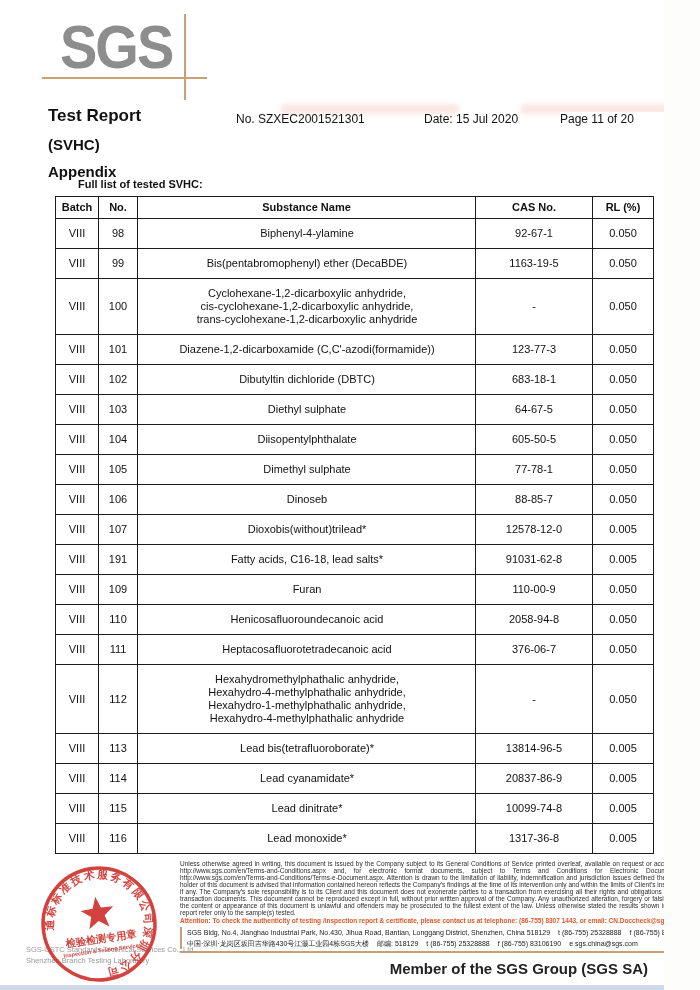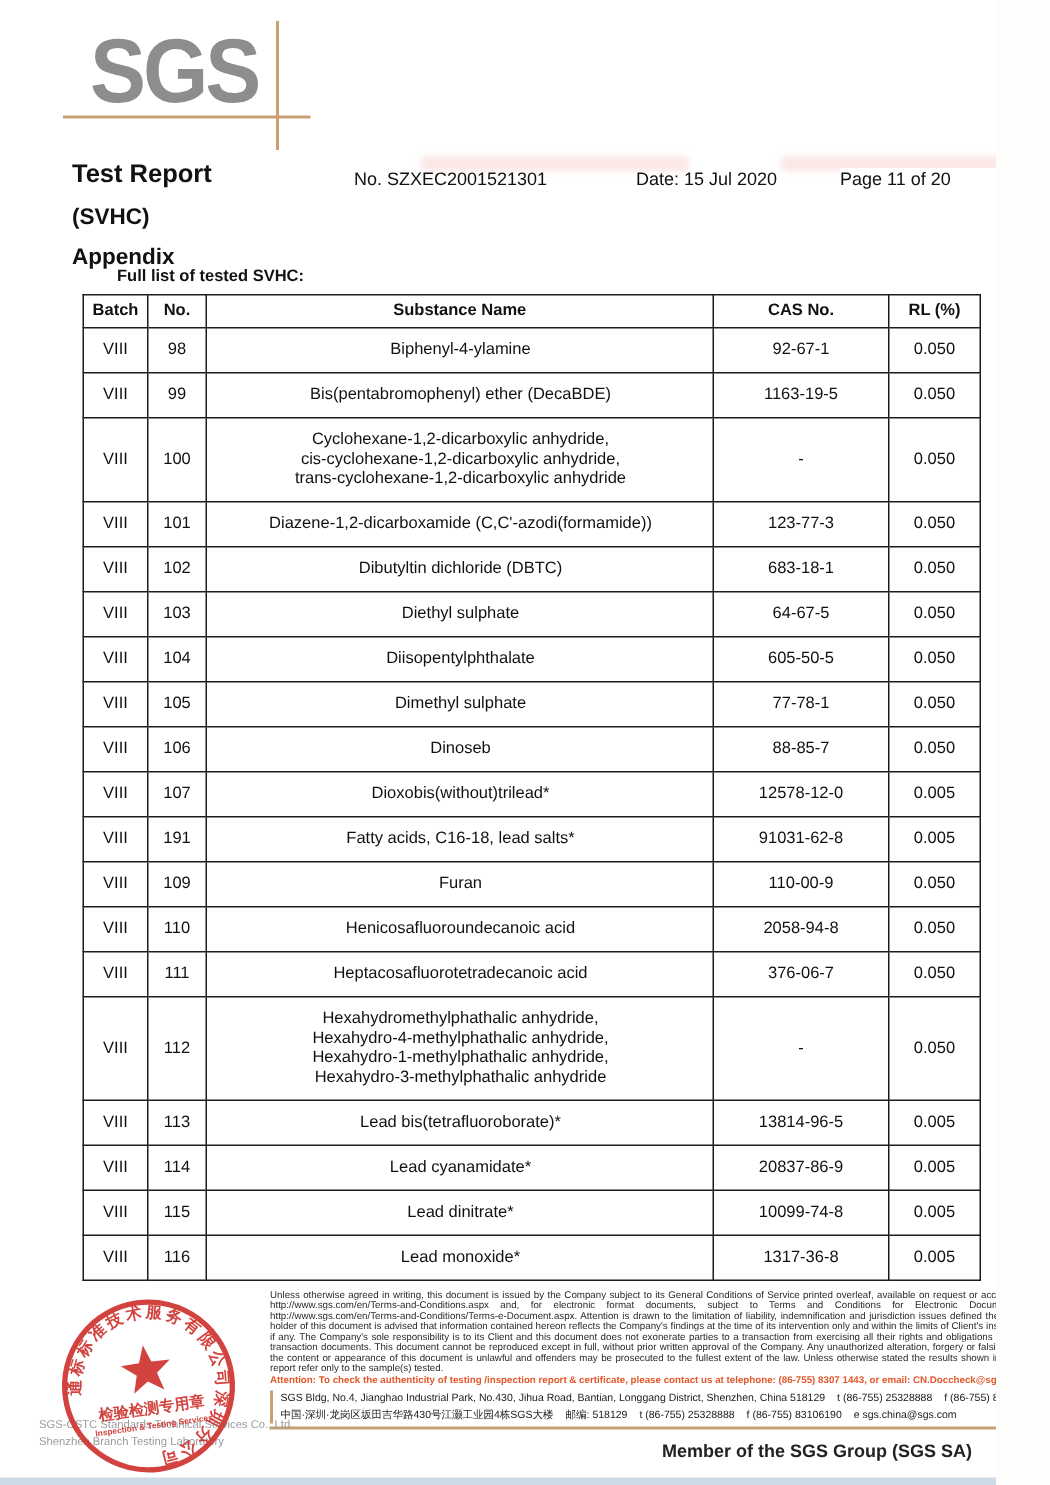--- a/index.html
+++ b/index.html
@@ -37,21 +37,21 @@
   col.c-cas{width:117px;} col.c-rl{width:61px;}
 
   
   .footer-col{position:absolute;left:180px;top:860px;width:512px;}
   .legal{font-size:6.5px;line-height:7px;color:#2b2b2b;text-align:justify;}
   .attention{font-size:6.5px;line-height:7px;color:#e2582a;font-weight:bold;margin-top:1px;}
   .addr-block{margin-top:3px;border-left:2px solid #c9a072;padding-left:5px;}
   .addr-row{display:flex;align-items:baseline;gap:8px;font-size:7px;line-height:11px;color:#1a1a1a;white-space:nowrap;}
   .addr-row .grow{flex:0 0 auto;}
   .tan-rule{margin-top:2px;height:2px;background:#c9a072;width:492px;}
-  .member{margin-top:7px;font-size:12px;font-weight:bold;text-align:right;padding-right:44px;color:#222;}
+  .member{margin-top:7px;font-size:15px;font-weight:bold;text-align:right;padding-right:44px;color:#222;}
 
   
   .stamp{position:absolute;left:38px;top:863px;width:122px;height:122px;transform:rotate(-8deg);opacity:0.92;z-index:2;}
   .company-lines{position:absolute;left:26px;top:944px;width:170px;font-size:7.5px;line-height:11px;color:#9a9a9a;z-index:1;}
 
   .bottom-strip{position:absolute;left:0;bottom:0;width:700px;height:5px;background:#ccdbe7;}
 </style>
 </head>
 <body>
 
@@ -192,21 +192,21 @@
           <td>376-06-7</td>
           <td>0.050</td>
         </tr>
         <tr>
           <td>VIII</td>
           <td>112</td>
           <td class="sub">
             <div>Hexahydromethylphathalic anhydride,</div>
             <div>Hexahydro-4-methylphathalic anhydride,</div>
             <div>Hexahydro-1-methylphathalic anhydride,</div>
-            <div>Hexahydro-3-methylphathalic anhydride</div>
+            <div>Hexahydro-4-methylphathalic anhydride</div>
           </td>
           <td>-</td>
           <td>0.050</td>
         </tr>
         <tr>
           <td>VIII</td>
           <td>113</td>
           <td class="sub">Lead bis(tetrafluoroborate)*</td>
           <td>13814-96-5</td>
           <td>0.005</td>

